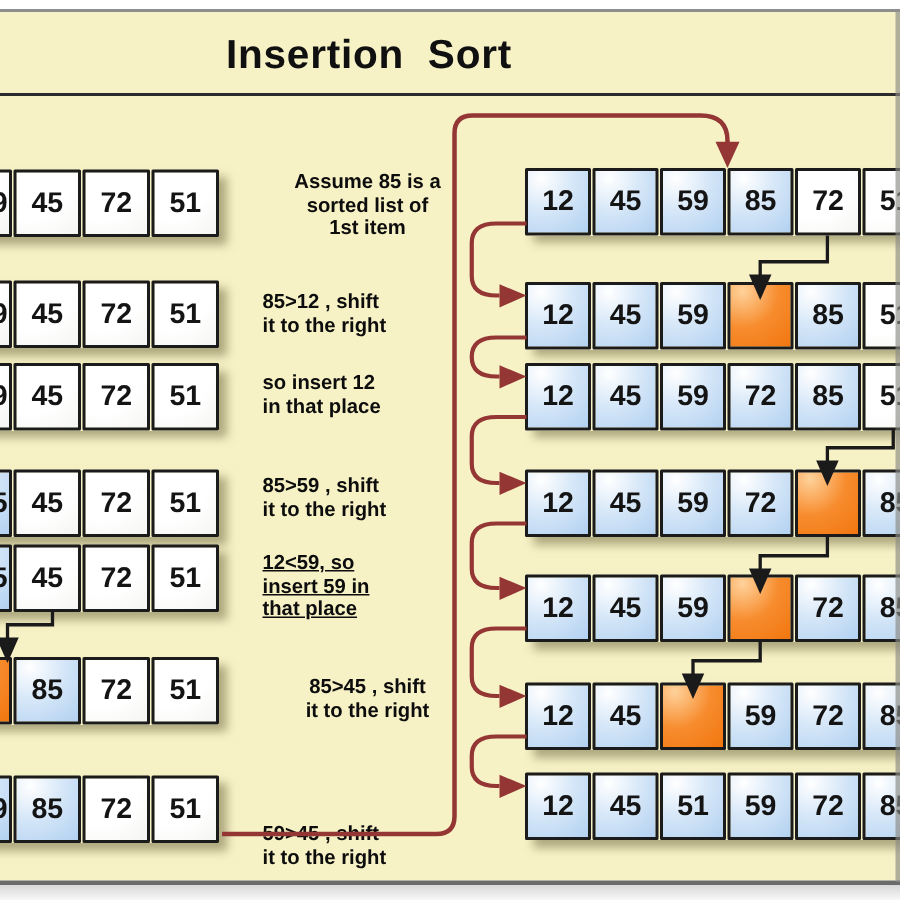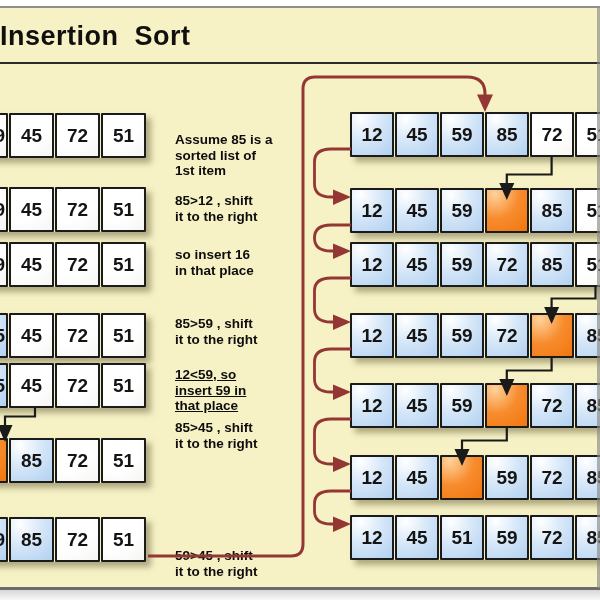--- a/index.html
+++ b/index.html
@@ -9,21 +9,21 @@
   }
   .top-strip{position:absolute;left:0;top:0;width:600px;height:6px;background:#ffffff;}
   .top-border{position:absolute;left:0;top:6px;width:600px;height:2.2px;background:#8e8e8e;}
   .canvas{position:absolute;left:0;top:8px;width:600px;height:579px;background:var(--canvas-bg,#F7F2C6);}
   .bottom-border{position:absolute;left:0;top:587px;width:600px;height:2.6px;background:#6b6b6b;}
   .bottom-strip{position:absolute;left:0;top:589.6px;width:600px;height:11px;
     background:linear-gradient(180deg,#d7d7d7 0%,#fbfbfb 100%);}
   .right-edge{position:absolute;left:597.4px;top:8px;width:2.6px;height:580px;background:rgba(138,138,132,0.65);}
 
   .title{
-    position:absolute;left:0;top:21px;width:492px;text-align:left;
+    position:absolute;left:0;top:21px;width:492px;text-align:center;
     font-size:27px;font-weight:bold;color:#101010;white-space:pre;letter-spacing:.5px;
   }
   .title-divider{position:absolute;left:0;top:62.3px;width:600px;height:1.8px;background:#2b2b2b;}
 
   .row{
     position:absolute;display:flex;column-gap:1px;height:45px;
     box-shadow:5px 5px 6px rgba(115,108,70,0.55);
   }
   .cell{
     box-sizing:border-box;height:45px;border:2px solid var(--cell-border,#1B1B1B);
@@ -90,33 +90,33 @@
         <div class="cell white" style="width: 45px;">51</div>
       </div>
       <div class="row" style="top: 517px; left: -37px;">
         <div class="cell blue partial" style="width: 45px;">9</div>
         <div class="cell blue" style="width: 45px;">85</div>
         <div class="cell white" style="width: 45px;">72</div>
         <div class="cell white" style="width: 45px;">51</div>
       </div>
     </div>
   <div id="notes">
-      <div class="note" style="top: 132px;">Assume 85 is a
+      <div class="note" style="top: 113px; text-align: center;">Assume 85 is a
 sorted list of
 1st item</div>
       <div class="note" style="top: 193px;">85&gt;12 , shift
 it to the right</div>
-      <div class="note" style="top: 247px;">so insert 16
+      <div class="note" style="top: 247px;">so insert 12
 in that place</div>
       <div class="note" style="top: 316px;">85&gt;59 , shift
 it to the right</div>
       <div class="note" style="top: 367px; text-decoration: underline;">12&lt;59, so
 insert 59 in
 that place</div>
-      <div class="note" style="top: 420px;">85&gt;45 , shift
+      <div class="note" style="top: 450px; text-align: center;">85&gt;45 , shift
 it to the right</div>
       <div class="note" style="top: 548px;">59&gt;45 , shift
 it to the right</div>
     </div>
   <div id="right-rows">
       <div class="row" style="top: 112px; left: 350px;">
         <div class="cell blue" style="width: 44px;">12</div>
         <div class="cell blue" style="width: 44px;">45</div>
         <div class="cell blue" style="width: 44px;">59</div>
         <div class="cell blue" style="width: 44px;">85</div>

